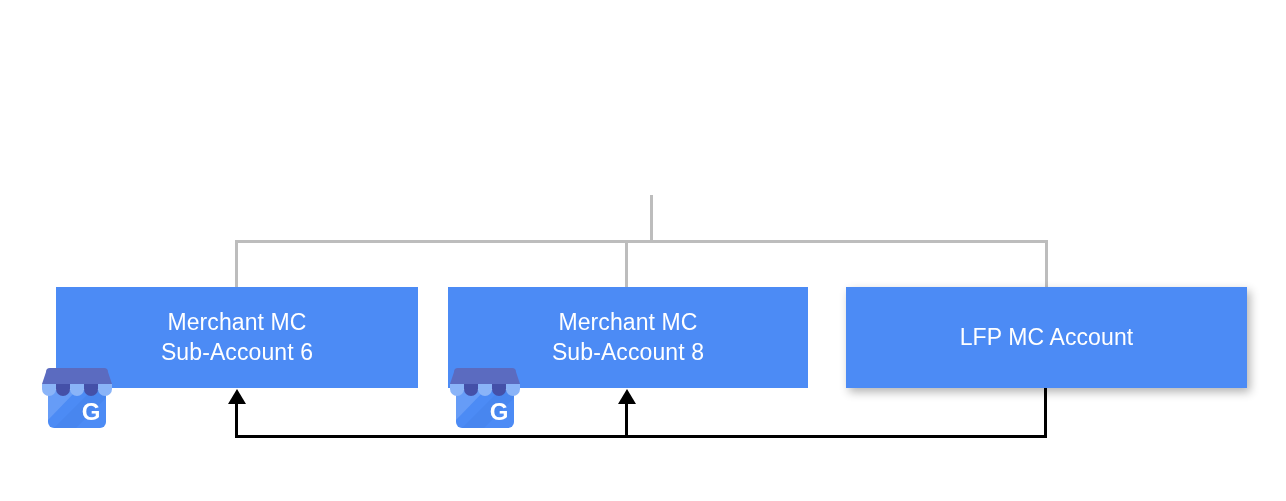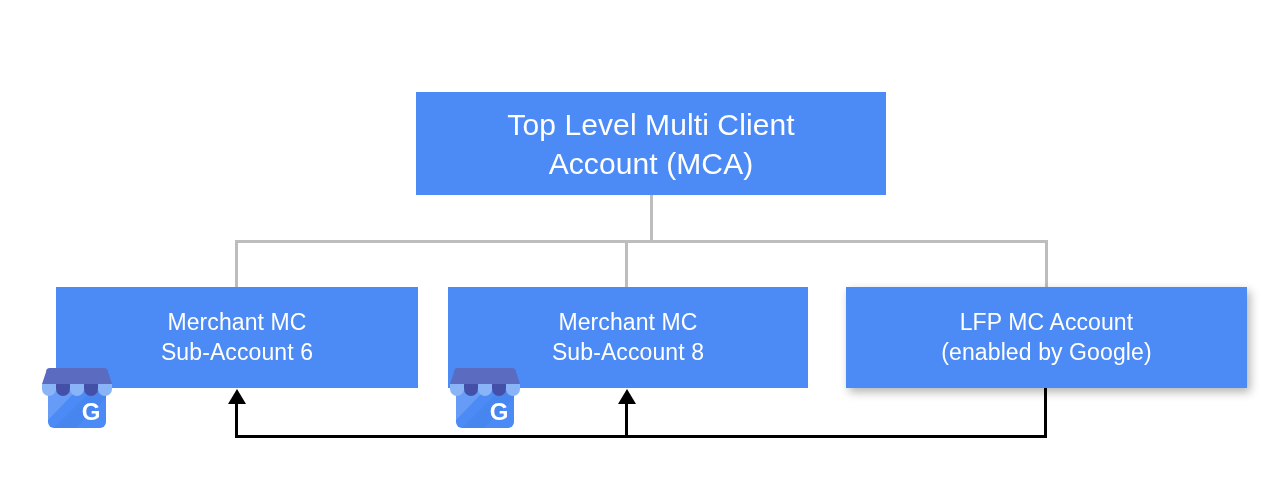--- a/index.html
+++ b/index.html
@@ -120,45 +120,38 @@
   <div class="blk blk-v" style="left:1044px; top:388px; height:50px;"></div>
 
   <div class="blk blk-h" style="left:235px; top:435px; width:810px;"></div>
 
   <div class="blk blk-v" style="left:235px; top:403px; height:33px;"></div>
   <div class="arrowhead" style="left:228px; top:389px;"></div>
 
   <div class="blk blk-v" style="left:625px; top:403px; height:33px;"></div>
   <div class="arrowhead" style="left:618px; top:389px;"></div>
 
-  <div class="node" id="node-top">
-    <span class="lines">
-      <span class="l">Top Level Multi Client</span>
-      <span class="l">Account (MCA)</span>
-    </span>
-  </div>
 
   <div class="node" id="node-merchant-1">
     <span class="lines">
       <span class="l">Merchant MC</span>
       <span class="l">Sub-Account 6</span>
     </span>
   </div>
 
   <div class="node" id="node-merchant-2">
     <span class="lines">
       <span class="l">Merchant MC</span>
       <span class="l">Sub-Account 8</span>
     </span>
   </div>
 
   <div class="node" id="node-lfp">
     <span class="lines">
       <span class="l">LFP MC Account</span>
-      <span class="l">(enabled by Google)</span>
     </span>
   </div>
 
   <svg class="gmb-icon" id="gmb-icon-1" viewBox="0 0 74 62">
     <defs>
       <clipPath id="clipBody1">
         <path d="M8 22 h58 v32 a6 6 0 0 1 -6 6 h-46 a6 6 0 0 1 -6 -6 z"></path>
       </clipPath>
     </defs>
     <path d="M8 22 h58 v32 a6 6 0 0 1 -6 6 h-46 a6 6 0 0 1 -6 -6 z" fill="#4c8bf5"></path>

